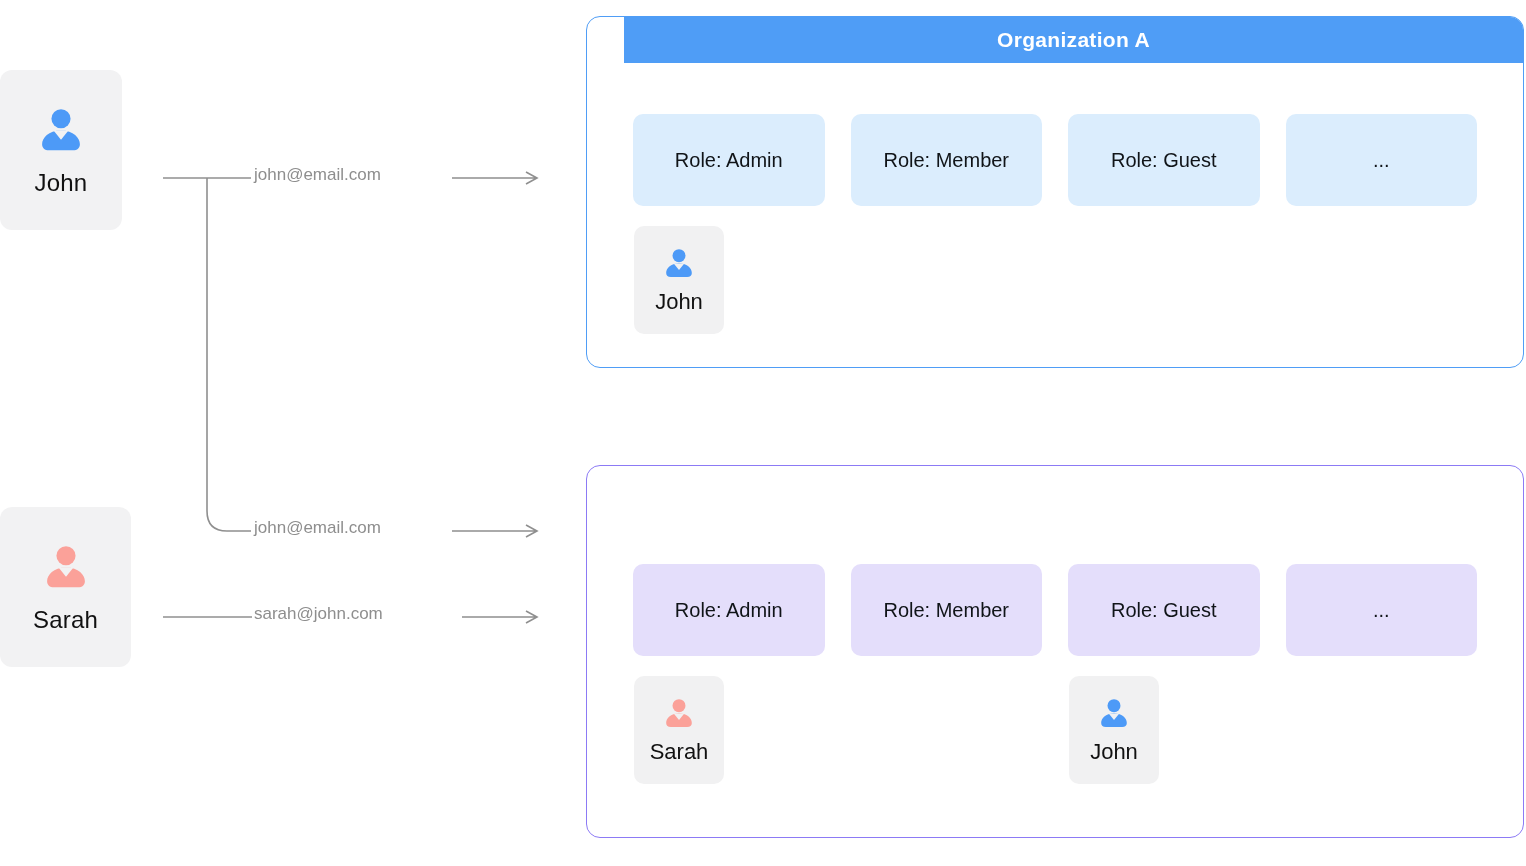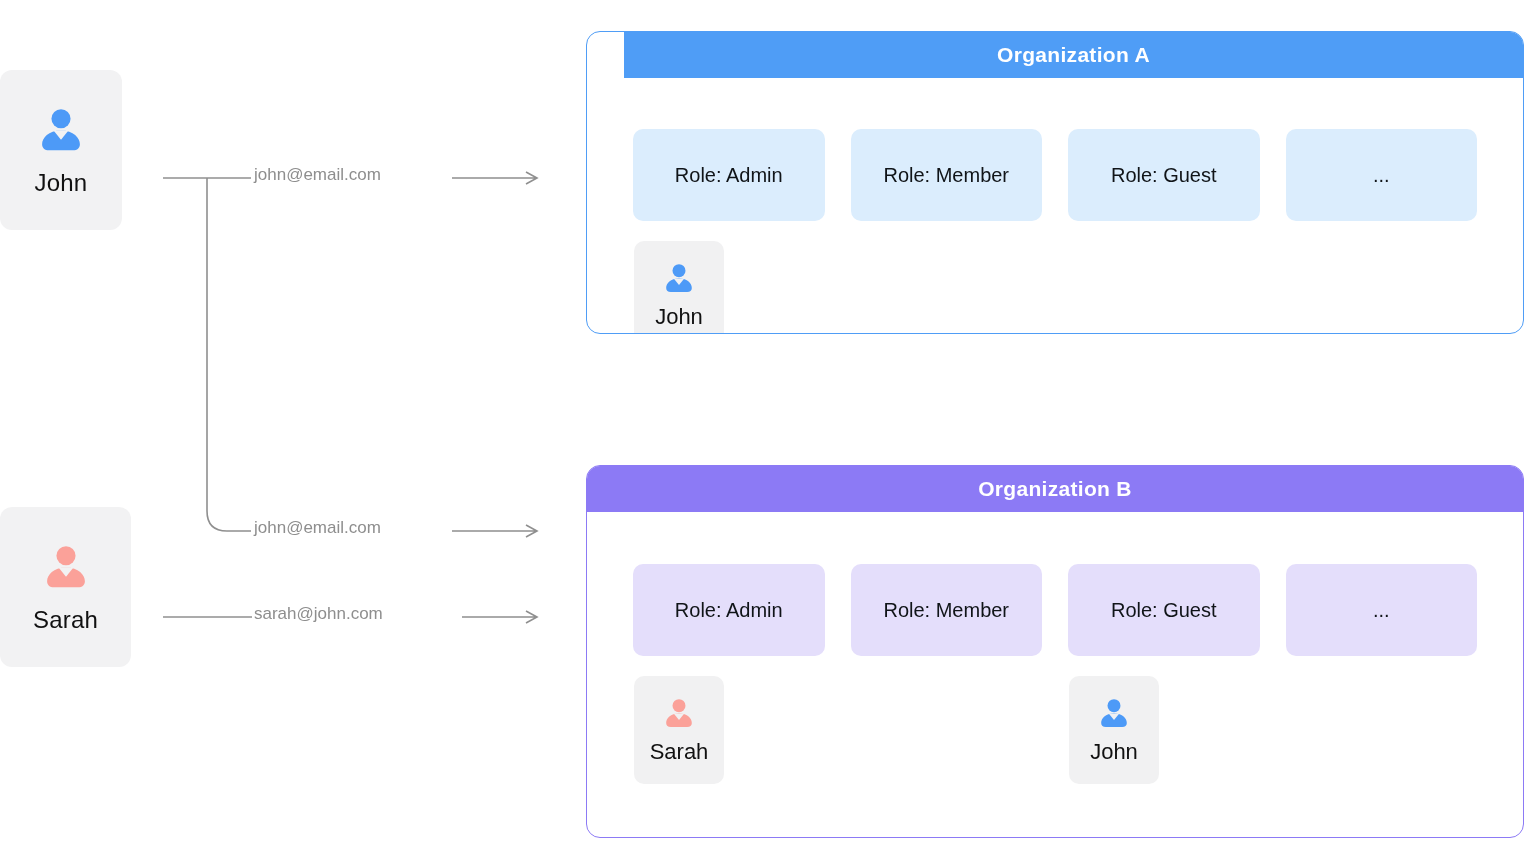--- a/index.html
+++ b/index.html
@@ -115,44 +115,41 @@
       <path class="body" d="M24 23.5c-10.8 0-16.2 6.4-16.2 11.8 0 3.2 2.3 5.2 5.8 5.2h20.8c3.5 0 5.8-2 5.8-5.2 0-5.4-5.4-11.8-16.2-11.8z"></path>
       <path class="notch" d="M24 31.5 L17.6 23.6 L30.4 23.6 Z"></path>
     </svg>
     <div class="user-name">Sarah</div>
   </div>
 
   <div class="email" style="left:254px; top:165px;">john@email.com</div>
   <div class="email" style="left:254px; top:518px;">john@email.com</div>
   <div class="email" style="left:254px; top:604px;">sarah@john.com</div>
 
-  <section class="org org-a" style="top: 31px; height: 303px; border-color: rgb(79, 157, 246); padding-left: 37px;">
+  <section class="org org-a" style="top: 16px; height: 352px; border-color: rgb(79, 157, 246); padding-left: 37px;">
     <header class="org-header" style="background-color: rgb(79, 157, 246);">
       <span class="org-title">Organization A</span>
     </header>
     <div class="chips">
       <div class="chip" style="background-color: rgb(219, 237, 253);">Role: Admin</div>
       <div class="chip" style="background-color: rgb(219, 237, 253);">Role: Member</div>
       <div class="chip" style="background-color: rgb(219, 237, 253);">Role: Guest</div>
       <div class="chip" style="background-color: rgb(219, 237, 253);">...</div>
     </div>
     <div class="member-card slot-0">
       <svg class="person" viewBox="0 0 48 48" style="color: rgb(77, 154, 247);">
         <circle cx="24" cy="13.5" r="8.2"></circle>
         <path class="body" d="M24 23.5c-10.8 0-16.2 6.4-16.2 11.8 0 3.2 2.3 5.2 5.8 5.2h20.8c3.5 0 5.8-2 5.8-5.2 0-5.4-5.4-11.8-16.2-11.8z"></path>
         <path class="notch" d="M24 31.5 L17.6 23.6 L30.4 23.6 Z"></path>
       </svg>
       <div class="member-name">John</div>
     </div>
   </section>
 
   <section class="org org-b" style="top: 465px; height: 373px; border-color: rgb(140, 122, 245);">
-    <header class="org-header" style="background-color: rgb(140, 122, 245);">
-      <span class="org-title">Organization B</span>
-    </header>
     <div class="chips">
       <div class="chip" style="background-color: rgb(228, 222, 251);">Role: Admin</div>
       <div class="chip" style="background-color: rgb(228, 222, 251);">Role: Member</div>
       <div class="chip" style="background-color: rgb(228, 222, 251);">Role: Guest</div>
       <div class="chip" style="background-color: rgb(228, 222, 251);">...</div>
     </div>
     <div class="member-card slot-0">
       <svg class="person" viewBox="0 0 48 48" style="color: rgb(251, 161, 153);">
         <circle cx="24" cy="13.5" r="8.2"></circle>
         <path class="body" d="M24 23.5c-10.8 0-16.2 6.4-16.2 11.8 0 3.2 2.3 5.2 5.8 5.2h20.8c3.5 0 5.8-2 5.8-5.2 0-5.4-5.4-11.8-16.2-11.8z"></path>

